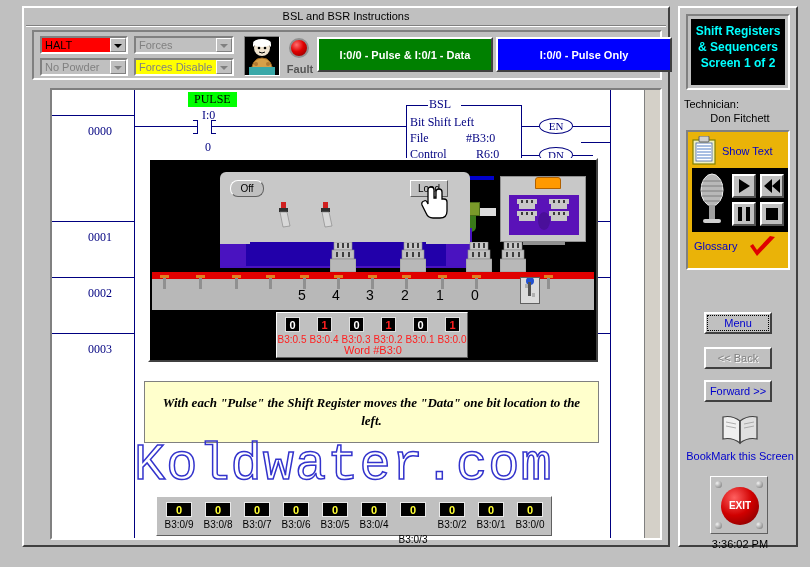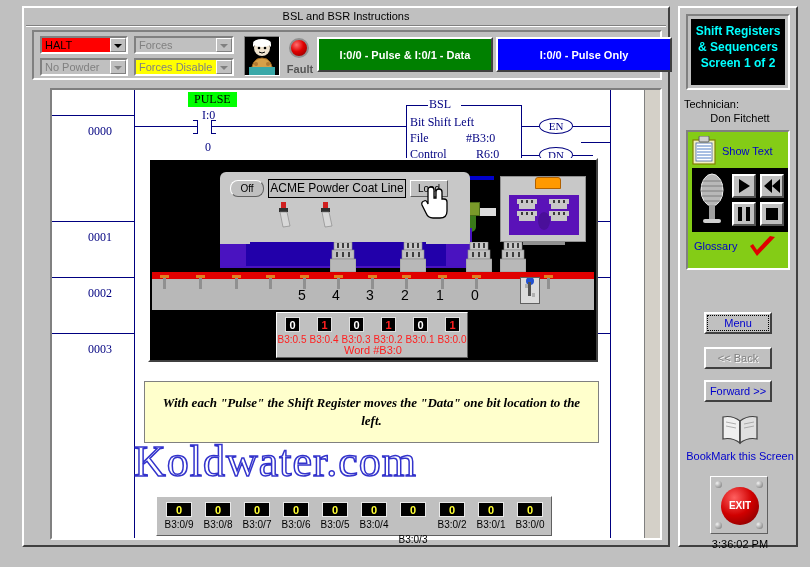--- a/index.html
+++ b/index.html
@@ -264,22 +264,22 @@
   }
   #note-text {
     font-family: "Liberation Serif", serif;
     font-style: italic; font-weight: bold; font-size: 13px;
     color: #000; text-align: center; line-height: 18px; padding: 0 14px;
   }
 
   
   #watermark {
     position: absolute; left: 110px; top: 428px;
-    font-family: Liberation Serif, serif;
-    font-size: 44px; font-weight: normal;
+    font-family: Liberation Mono, monospace;
+    font-size: 52px; font-weight: normal;
     color: transparent;
     -webkit-text-stroke: 1.5px #3333cc;
     letter-spacing: 1px;
     pointer-events: none;
   }
 
   
   #bottom-strip {
     position: absolute; left: 132px; top: 488px;
     width: 396px; height: 40px;
@@ -321,21 +321,21 @@
     background: #000; color: #00ffff;
     font-size: 12px; font-weight: bold; text-align: center;
     line-height: 16px; padding-top: 4px;
   }
   #tech-label { position: absolute; left: 4px; top: 90px; font-size: 11px; color: #000; }
   #tech-name { position: absolute; left: 0; top: 104px; width: 120px;
     text-align: center; font-size: 11px; color: #000; }
 
   #media-group {
     position: absolute; left: 6px; top: 122px; width: 104px; height: 140px;
-    background: #84cc16;
+    background: #eab308;
     border: 2px solid; border-color: #808080 #fff #fff #808080;
   }
   #show-text-row {
     position: absolute; left: 4px; top: 3px; width: 96px; height: 32px;
     display: flex; align-items: center; cursor: pointer;
   }
   #show-text-row .lbl { font-size: 11px; color: #0000cc; margin-left: 4px; }
   #player {
     position: absolute; left: 4px; top: 36px; width: 96px; height: 64px;
     background: #000;
@@ -552,21 +552,20 @@
         <div id="hoist-head"></div>
         <div id="hoist-body"></div>
 
         <div id="booth-window2"></div>
         <div id="booth-window"></div>
         <div id="booth-bar"></div>
         <div id="booth-bar2"></div>
         <div id="booth"></div>
 
         <div class="sm-btn" id="btn-off">Off</div>
-        <div id="line-label">ACME Powder Coat Line</div>
         <div class="sm-btn" id="btn-load">Load</div>
 
         <div id="hand-cursor">
           <svg width="30" height="34" viewBox="0 0 30 34">
             <path d="M8 14 L8 4 Q8 1 11 1 Q14 1 14 4 L14 12 L16 12 L16 6 Q16 3 19 3 Q22 3 22 6 L22 13 L24 13 Q27 13 27 16 L27 25 Q27 32 20 32 L13 32 Q8 32 6 27 L2 19 Q1 16 4 15 Q6 14 7 16 L8 18 Z" fill="#ffffff" stroke="#000" stroke-width="1.3"></path>
           </svg>
         </div>
 
         <div class="spray" style="left:124px; top:40px;">
           <svg width="16" height="26" viewBox="0 0 16 26">

